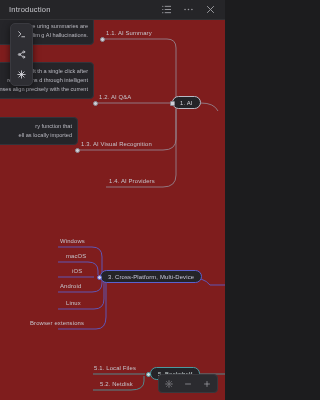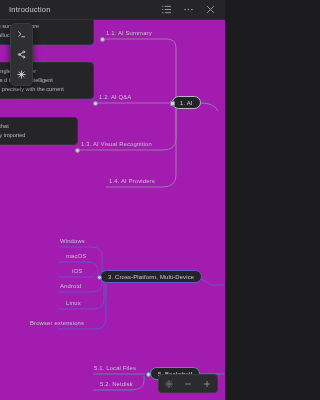--- a/index.html
+++ b/index.html
@@ -3,21 +3,21 @@
 <meta charset="utf-8">
 <style>
   html,body{margin:0;padding:0;}
   body{
     width:225px;height:400px;overflow:hidden;
     background:#1c1c1e;
     font-family:"Liberation Sans", sans-serif;
     color:#cfcfd4;
     position:relative;
   }
-  #app{position:absolute;inset:0;overflow:hidden;background:#a21caf;}
+  #app{position:absolute;inset:0;overflow:hidden;background:#7f1d1d;text-align:right;}
 
   
   .titlebar{
     position:absolute;top:0;left:0;right:0;height:19px;
     background:#252528;
     display:flex;align-items:center;
     border-bottom:1px solid #313134;
     z-index:40;
   }
   .titlebar-title{

